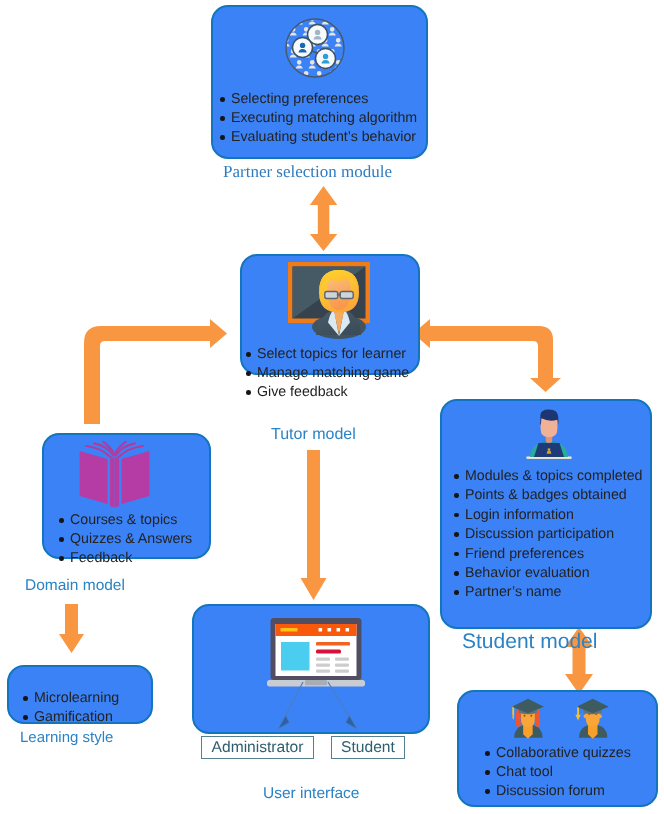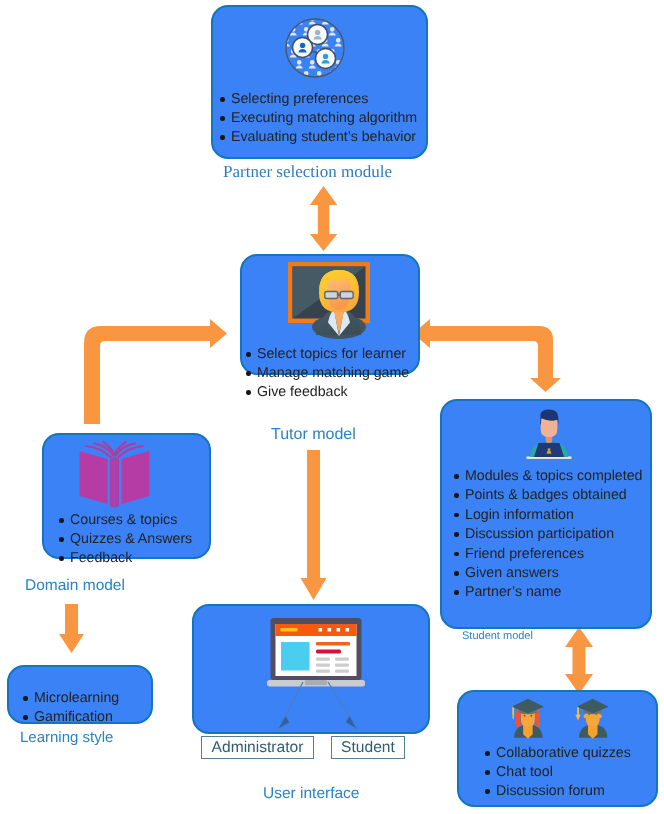--- a/index.html
+++ b/index.html
@@ -38,21 +38,21 @@
   
   #box-learning{left:7px;top:665px;width:146px;height:59px;}
   #box-learning ul.bul{position:absolute;left:14px;top:22px;}
   #cap-learning{left:20px;top:730px;font-size:15px;}
 
   
   #box-student{left:440px;top:399px;width:212px;height:230px;}
   #box-student .iconwrap{left:84px;top:5px;width:46px;height:54px;}
   #box-student ul.bul{position:absolute;left:12px;top:66px;}
   #box-student ul.bul li{line-height:19.4px;}
-  #cap-student{left:462px;top:631px;font-size:11px;}
+  #cap-student{left:462px;top:631px;font-size:21px;}
 
   
   #box-ui{left:192px;top:604px;width:238px;height:130px;}
   #box-ui .iconwrap{left:73px;top:12px;width:98px;height:70px;}
   .role-btn{position:absolute;border:1px solid #54808f;color:#2f5f6e;font-size:15.6px;
             text-align:center;background:#fff;box-sizing:border-box;}
   #role-admin{left:7px;top:130px;width:113px;height:23px;line-height:21px;}
   #role-student{left:137px;top:130px;width:74px;height:23px;line-height:21px;}
   #cap-ui{left:263px;top:786px;font-size:15.5px;}
 
@@ -264,21 +264,21 @@
           <path d="M-1.9 0.3 q1.9 -1.3 3.8 0 l.4 2.4 h-4.6z"></path>
         </g>
       </svg>
     </div>
     <ul class="bul">
       <li>Modules &amp; topics completed</li>
       <li>Points &amp; badges obtained</li>
       <li>Login information</li>
       <li>Discussion participation</li>
       <li>Friend preferences</li>
-      <li>Given answers</li>
+      <li>Behavior evaluation</li>
       <li>Partner’s name</li>
     </ul>
   </div>
   <div class="caption" id="cap-student">Student model</div>
 
   <div class="box" id="box-ui">
     <div class="iconwrap">
       <svg viewBox="0 0 98 70" width="98" height="70">
 
         <rect x="3.5" y="0" width="91" height="62" rx="3.5" fill="#514d63"></rect>

